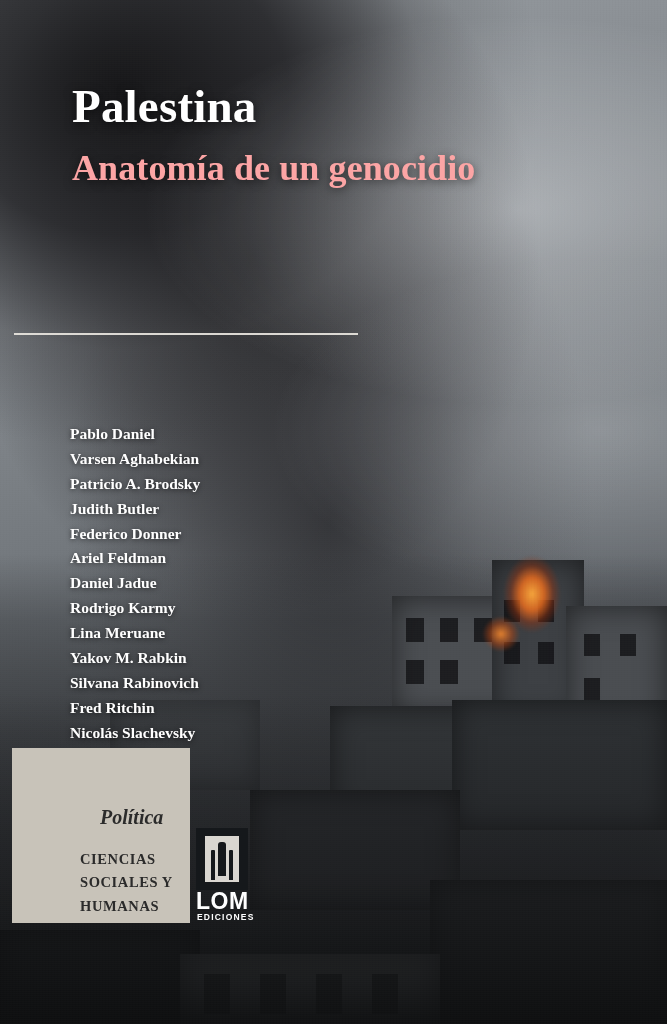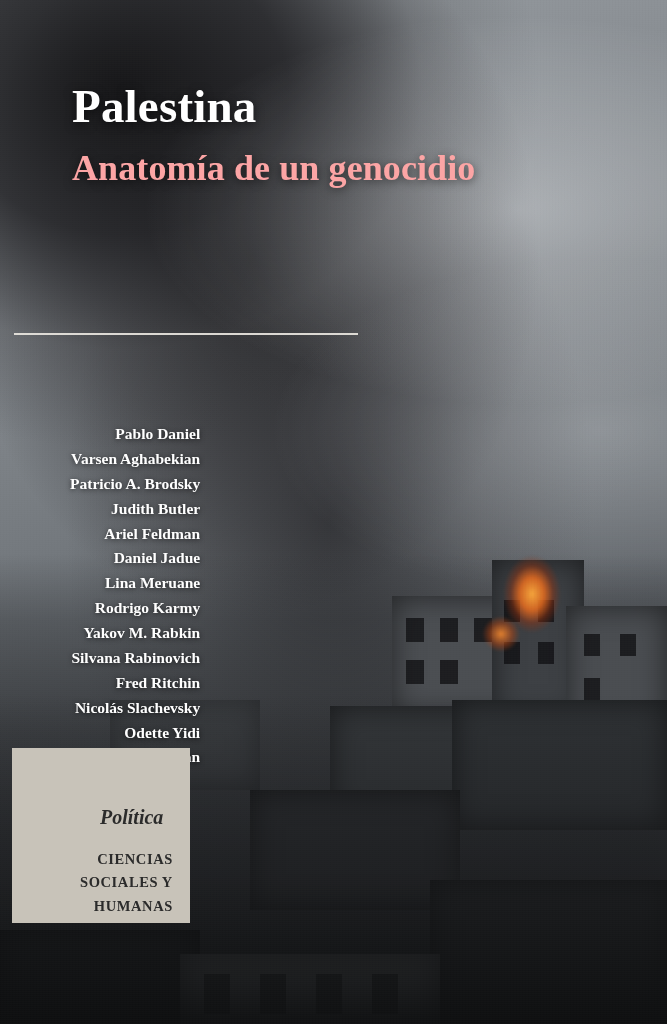--- a/index.html
+++ b/index.html
@@ -7,21 +7,20 @@
     padding: 0;
     background: #111;
   }
   .cover {
     position: relative;
     width: 667px;
     height: 1024px;
     overflow: hidden;
     font-family: "Liberation Serif", serif;
     background: #4a4a4a;
-    text-align: right;
   }
 
   
   .photo {
     position: absolute;
     inset: 0;
     background:
       
       radial-gradient(ellipse 420px 360px at 120px 90px, rgba(20,20,22,0.97) 0%, rgba(30,30,33,0.80) 40%, rgba(60,60,63,0.25) 72%, rgba(0,0,0,0) 100%),
       radial-gradient(ellipse 340px 420px at 250px 260px, rgba(28,28,30,0.85) 0%, rgba(45,45,48,0.55) 45%, rgba(0,0,0,0) 85%),
@@ -288,35 +287,41 @@
     <div class="subtitle">Anatomía de un genocidio</div>
 
     <div class="rule"></div>
 
 
     <div class="authors">
       <div>Pablo Daniel</div>
       <div>Varsen Aghabekian</div>
       <div>Patricio A. Brodsky</div>
       <div>Judith Butler</div>
+      <div>Federico Donner</div>
       <div>Ariel Feldman</div>
       <div>Daniel Jadue</div>
+      <div>Rodrigo Karmy</div>
       <div>Lina Meruane</div>
-      <div>Rodrigo Karmy</div>
       <div>Yakov M. Rabkin</div>
       <div>Silvana Rabinovich</div>
       <div>Fred Ritchin</div>
       <div>Nicolás Slachevsky</div>
       <div>Odette Yidi</div>
       <div>Faride Zerán</div>
     </div>
 
     <div class="collection-box"></div>
     <div class="collection-label">Política</div>
     <div class="collection-series">
       <div>CIENCIAS</div>
       <div>SOCIALES Y</div>
       <div>HUMANAS</div>
     </div>
 
+    <div class="logo">
+      <div class="logo-mark"></div>
+      <div class="logo-text">LOM</div>
+      <div class="logo-sub">EDICIONES</div>
+    </div>
 
   </div>
 </div>
 
 </body></html>

